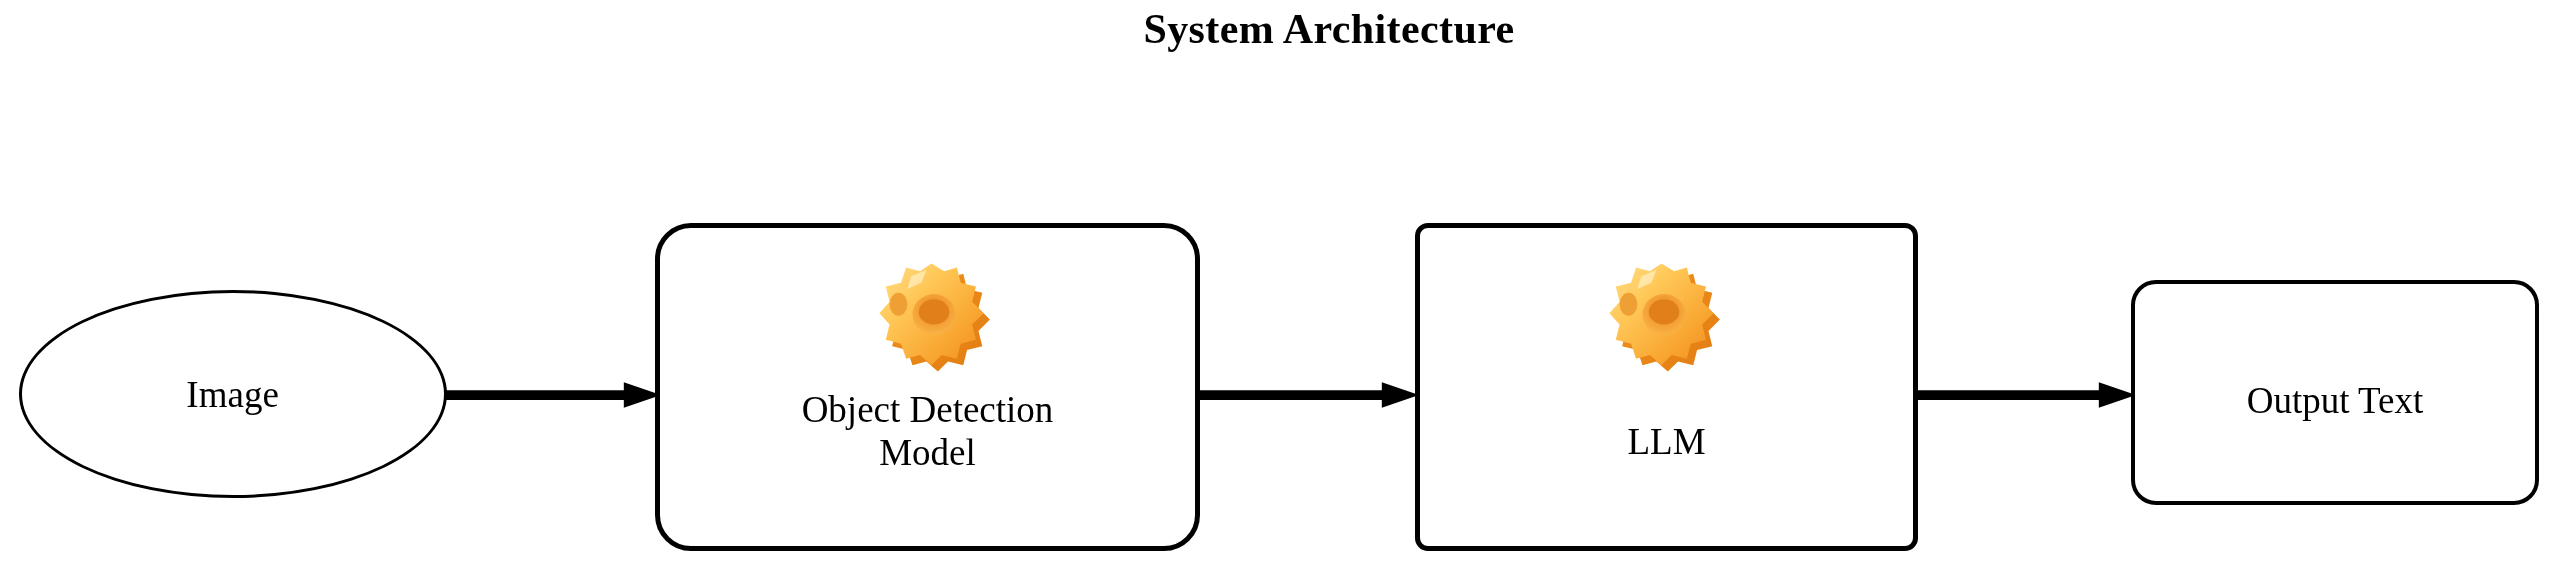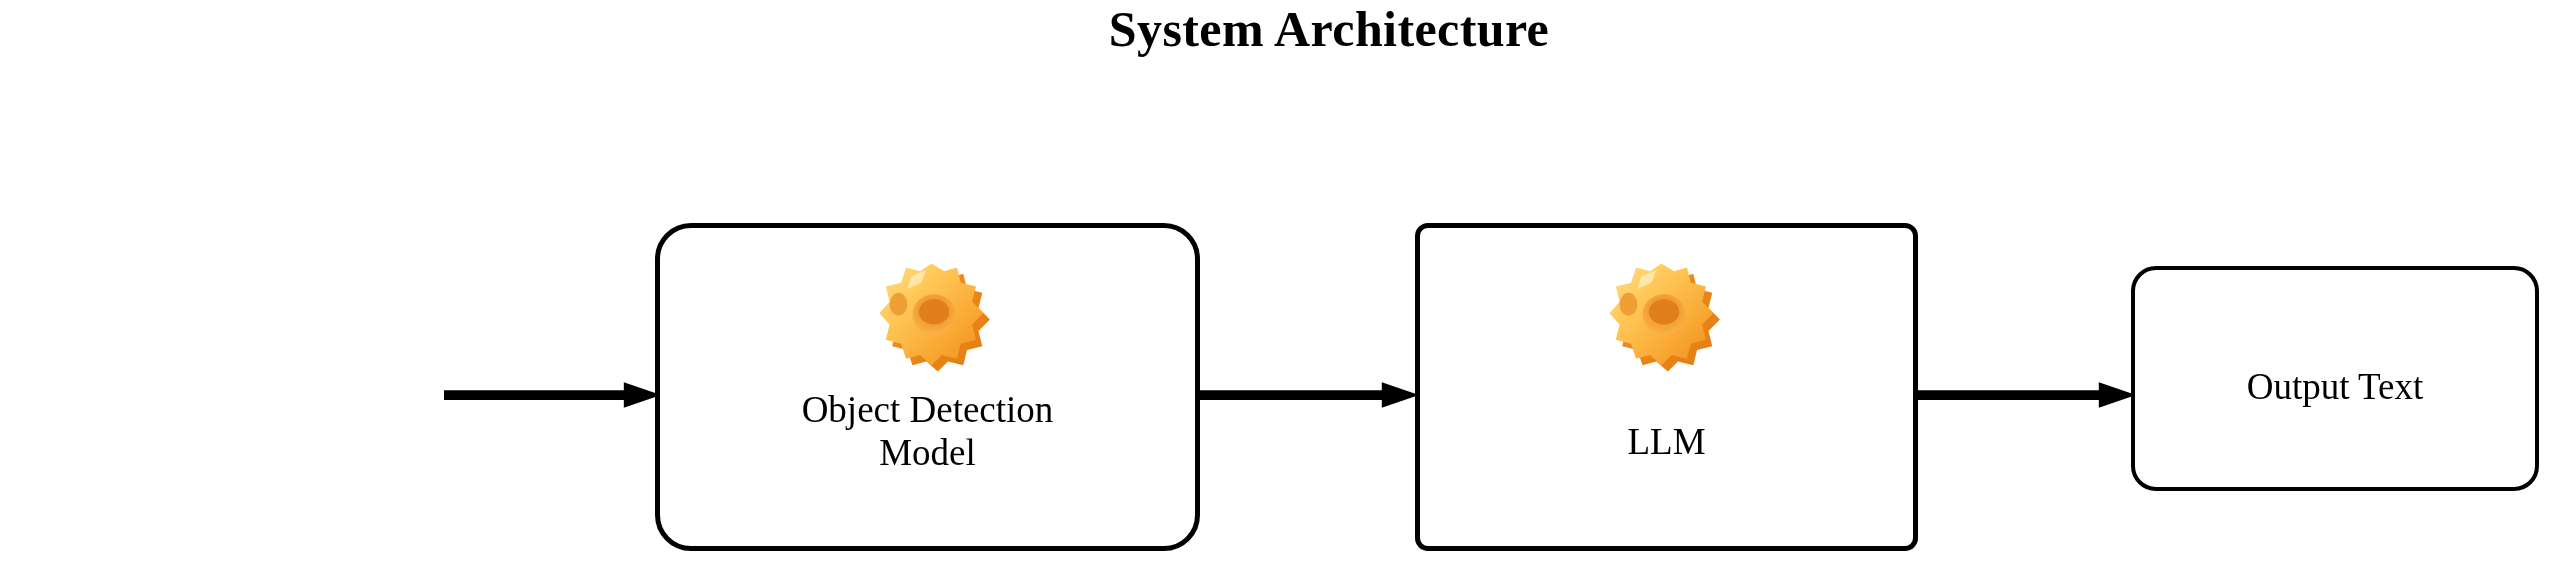--- a/index.html
+++ b/index.html
@@ -21,21 +21,21 @@
 
   
   #diagram-title {
     position: absolute;
     left: 0;
     top: 4.5px;
     width: 2576px;
     text-align: center;
     font-family: "Liberation Serif", "DejaVu Serif", serif;
     font-weight: bold;
-    font-size: 50px;
+    font-size: 42px;
     letter-spacing: 0.4px;
     line-height: 48px;
     color: #000000;
     white-space: nowrap;
   }
   
   #diagram-title > span {
     display: inline-block;
     transform: translateX(41px);
   }
@@ -89,21 +89,21 @@
   #node-llm {
     left: 1415px;
     top: 223px;
     width: 503px;
     height: 328px;
     padding-top: 28px;
     border-radius: 13px;
   }
   #node-output-text {
     left: 2131px;
-    top: 266px;
+    top: 280px;
     width: 408px;
     height: 225px;
     border-width: 4.5px;
     border-radius: 25px;
     justify-content: center;
     padding-top: 16px;
   }
 
   
   .gear-icon {
@@ -130,20 +130,23 @@
 </style>
 </head>
 <body>
 
 <div id="canvas">
 
   <div id="diagram-title">
     <span>System Architecture</span>
   </div>
 
+  <div id="node-image" class="node">
+    <div class="node-label">Image</div>
+  </div>
 
   <svg id="arrow-image-to-detection" class="arrow" viewBox="0 0 292 40" preserveAspectRatio="none">
     <line x1="0" y1="20" x2="248" y2="20" stroke="#000000" stroke-width="13"></line>
     <polygon points="242,3 292,20 242,37" fill="#000000"></polygon>
   </svg>
 
   <div id="node-object-detection" class="proc-box node">
     <span class="gear-wrap">
       <svg class="gear-icon" viewBox="0 0 100 100">
         <defs>

